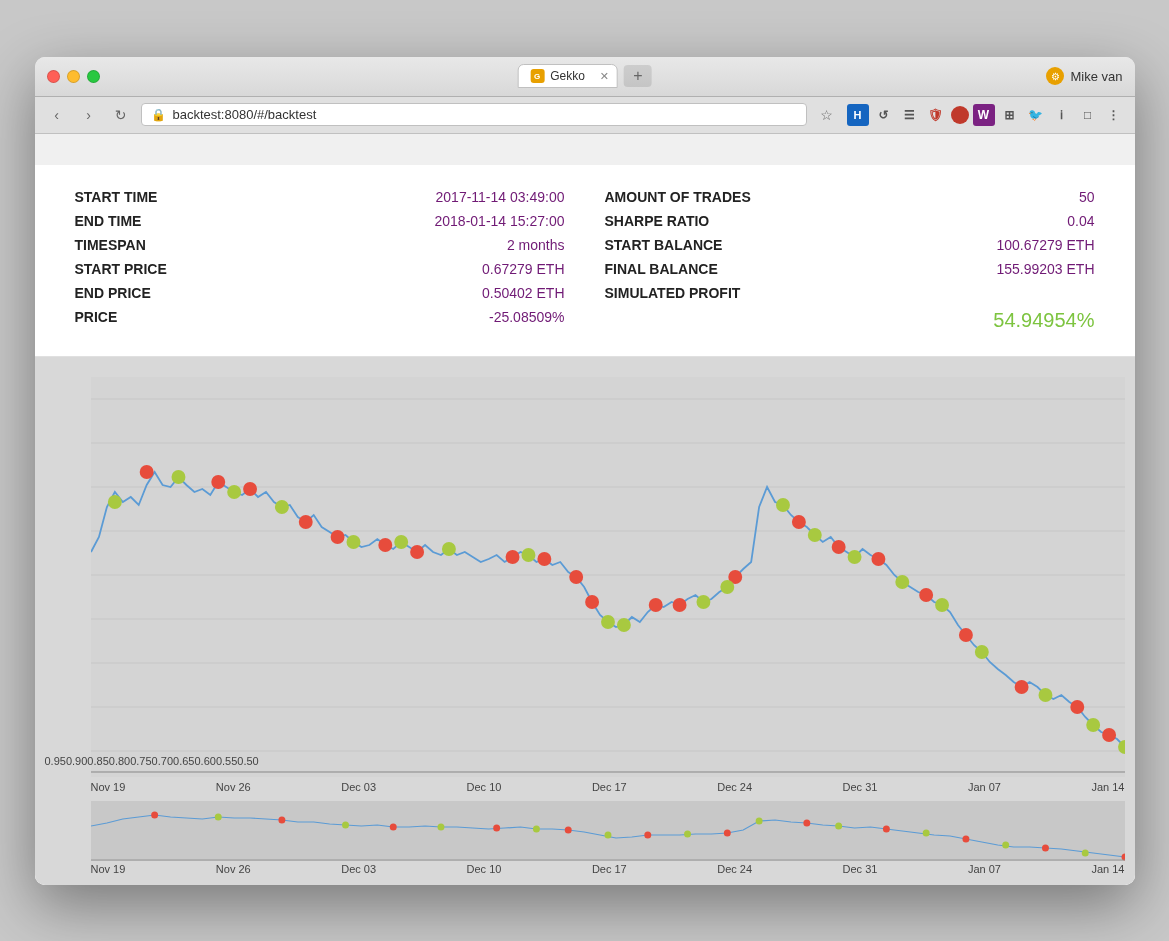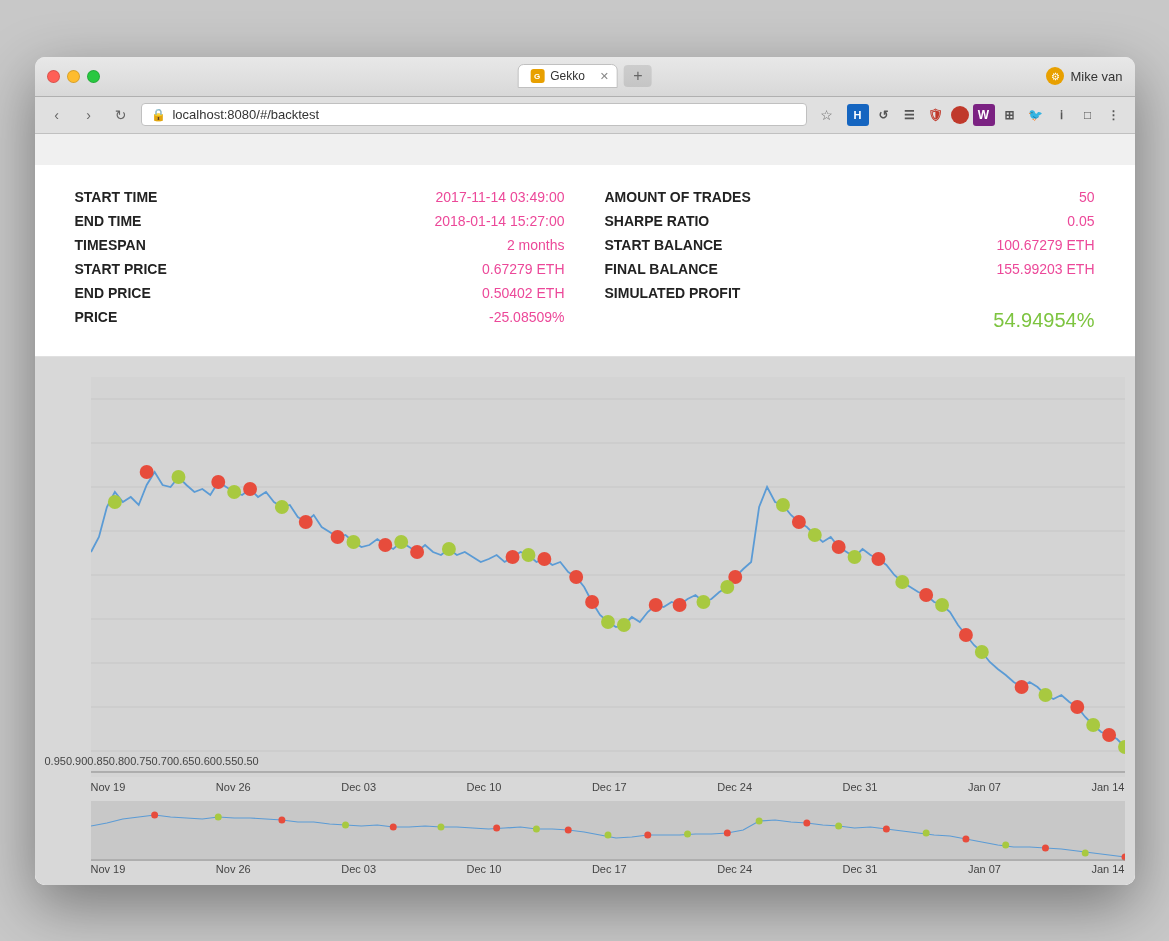--- a/index.html
+++ b/index.html
@@ -183,21 +183,21 @@
       justify-content: space-between;
       padding: 4px 0;
       font-size: 14px;
     }
     .stat-label {
       font-weight: 700;
       color: #222;
       min-width: 160px;
     }
     .stat-value {
-      color: #ec4899;
+      color: #701a75;
       text-align: right;
     }
     .profit-value {
       color: #7dc440;
       font-size: 20px;
       font-weight: 500;
       text-align: right;
     }
     .chart-area {
       background: #d8d8d8;
@@ -233,21 +233,21 @@
       <span>Mike van</span>
     </div>
   </div>
 
   <div class="addressbar">
     <button class="nav-btn">‹</button>
     <button class="nav-btn">›</button>
     <button class="nav-btn">↻</button>
     <div class="address-input">
       <span class="lock-icon">🔒</span>
-      <span>localhost:8080/#/backtest</span>
+      <span>backtest:8080/#/backtest</span>
     </div>
     <button class="nav-btn">☆</button>
     <div class="ext-icons">
       <div class="ext-icon" style="background:#1565c0;color:white;font-size:11px;">H</div>
       <div class="ext-icon">↺</div>
       <div class="ext-icon">☰</div>
       <div class="ext-icon" style="color:#c0392b;">🛡</div>
       <div class="ext-icon" style="background:#c0392b;border-radius:50%;width:18px;height:18px;"></div>
       <div class="ext-icon" style="background:#7b2282;color:white;">W</div>
       <div class="ext-icon">⊞</div>
@@ -289,21 +289,21 @@
         </div>
       </div>
 
       <div>
         <div class="stat-row">
           <span class="stat-label">AMOUNT OF TRADES</span>
           <span class="stat-value">50</span>
         </div>
         <div class="stat-row">
           <span class="stat-label">SHARPE RATIO</span>
-          <span class="stat-value">0.05</span>
+          <span class="stat-value">0.04</span>
         </div>
         <div class="stat-row">
           <span class="stat-label">START BALANCE</span>
           <span class="stat-value">100.67279 ETH</span>
         </div>
         <div class="stat-row">
           <span class="stat-label">FINAL BALANCE</span>
           <span class="stat-value">155.99203 ETH</span>
         </div>
         <div class="stat-row">

